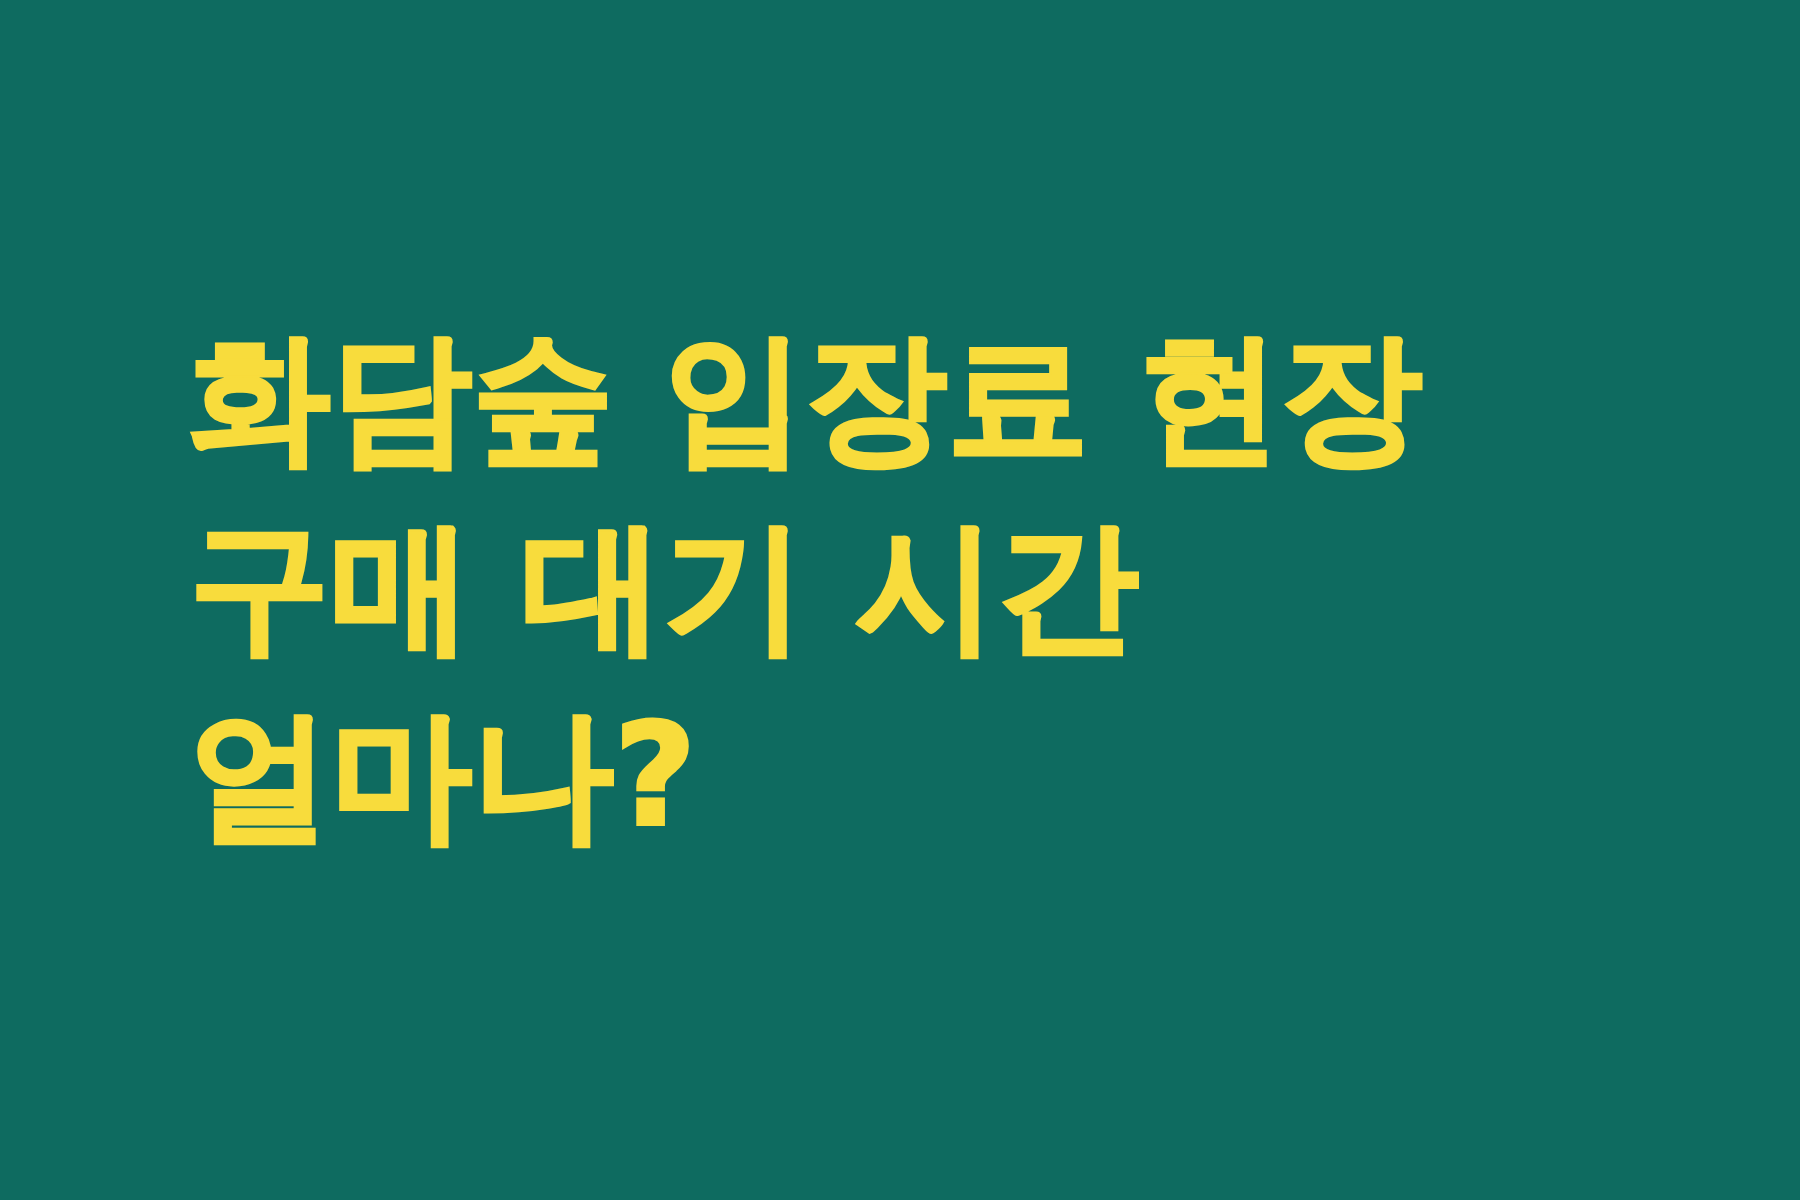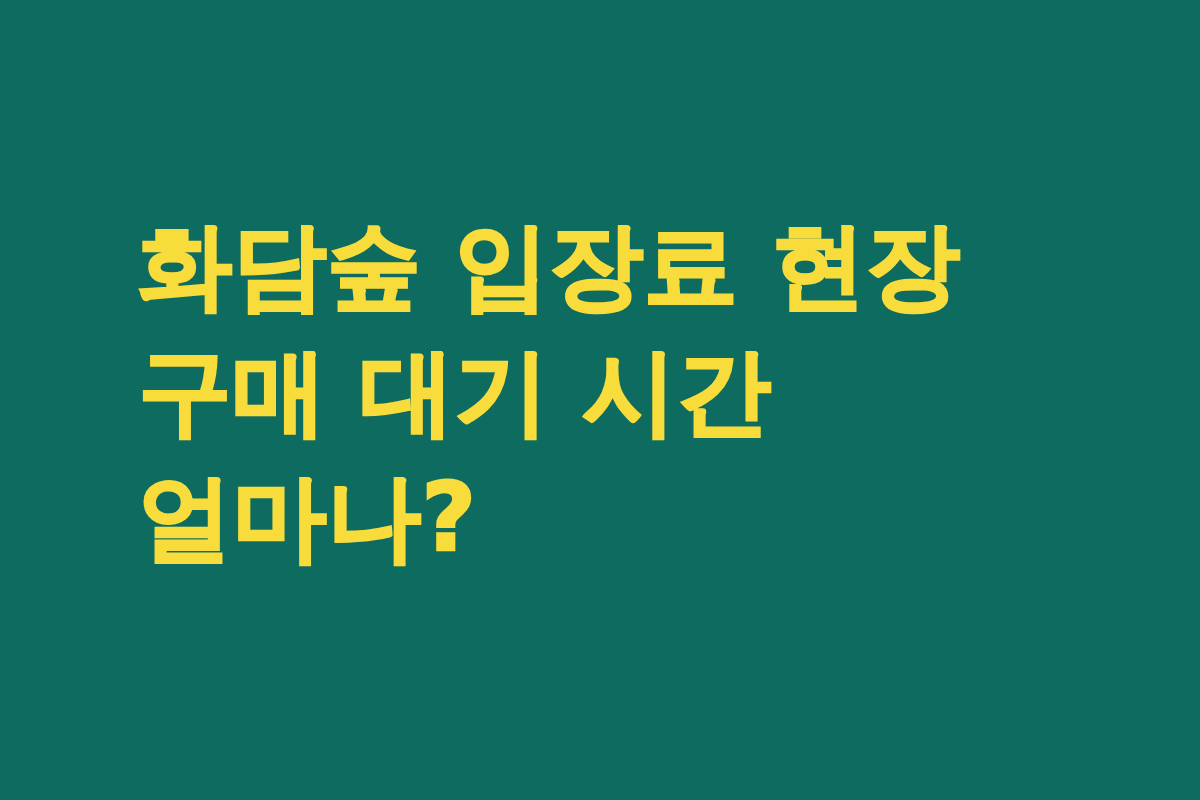--- a/index.html
+++ b/index.html
@@ -28,21 +28,21 @@
 
   #headline-block {
     box-sizing: border-box;
     width: 100%;
     padding: 0 110px 0 122px;
     
     transform: translateY(-8px);
   }
 
   #headline-text {
-    margin: 16px;
+    margin: 4px;
     color: #F8DC3C;
     font-family: "DejaVu Sans", "Liberation Sans", sans-serif;
     font-size: 94px;
     font-weight: 700;
     line-height: 1.34;
     letter-spacing: 0.5px;
     text-align: left;
     word-break: keep-all;
     overflow-wrap: break-word;
     

